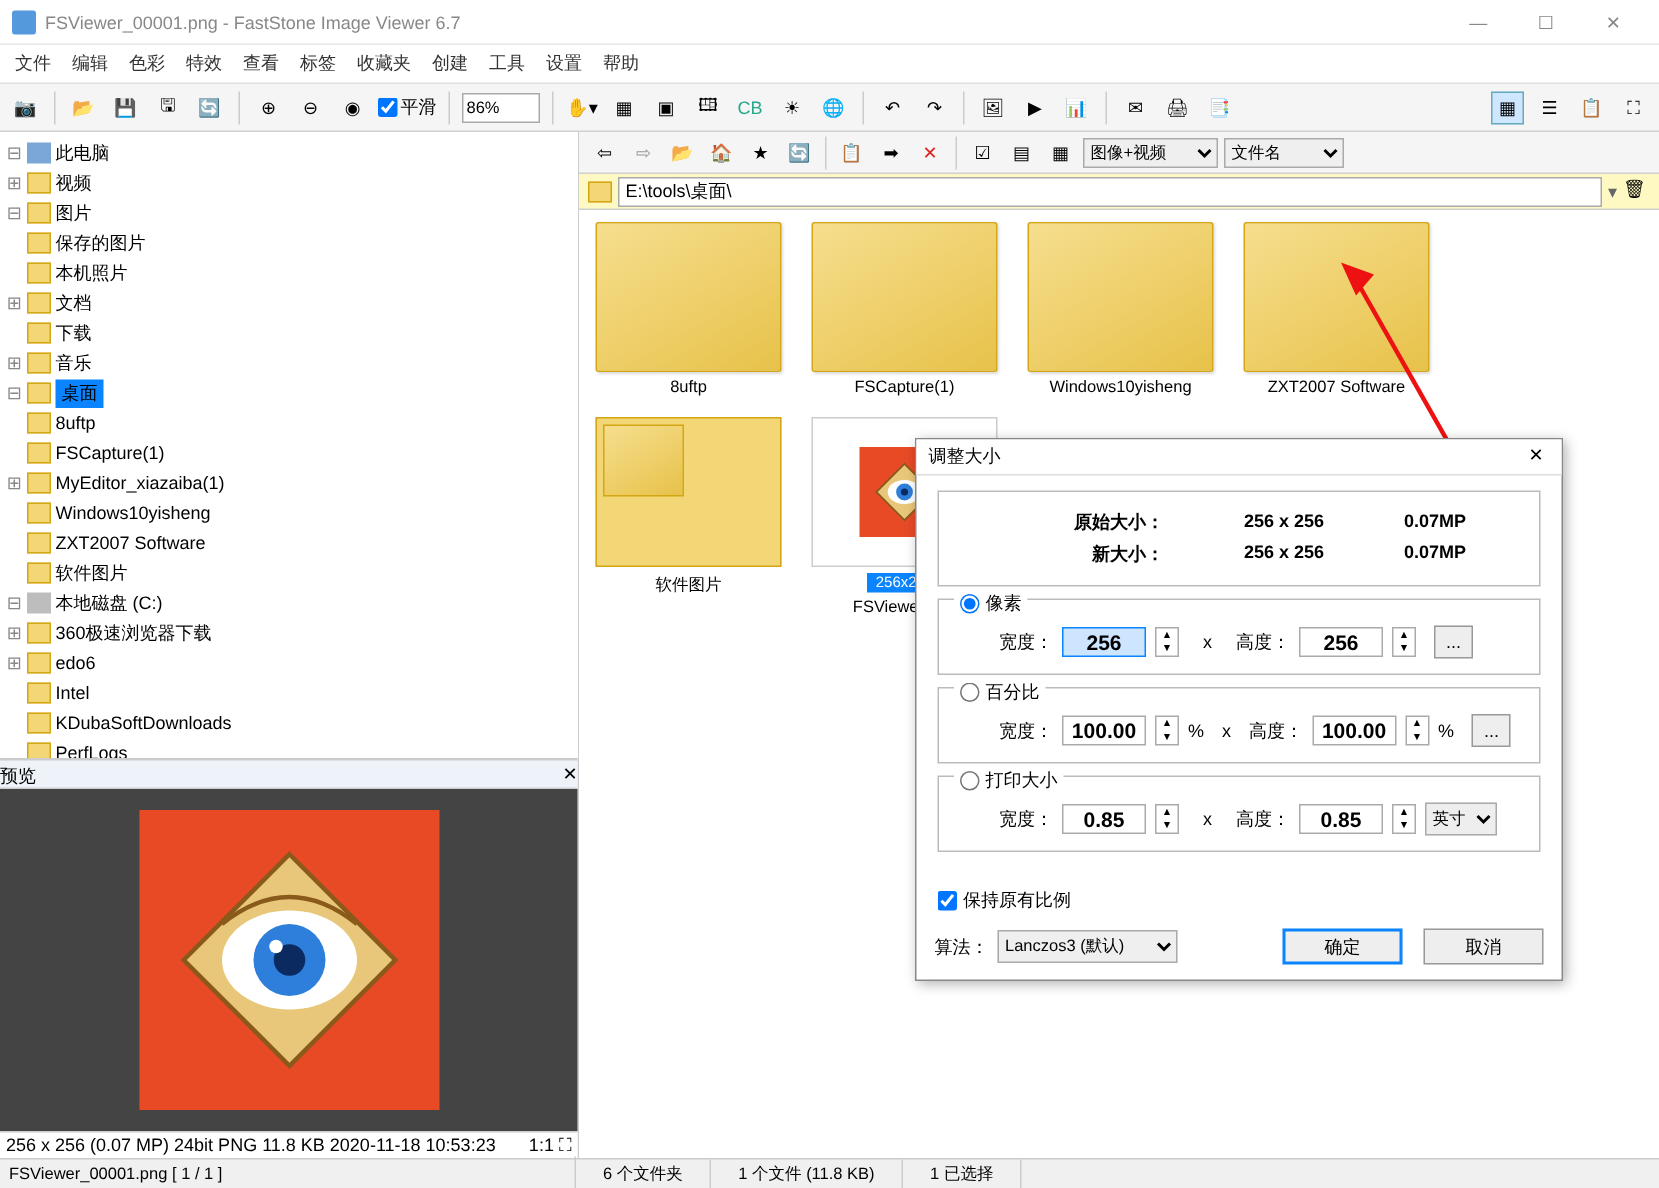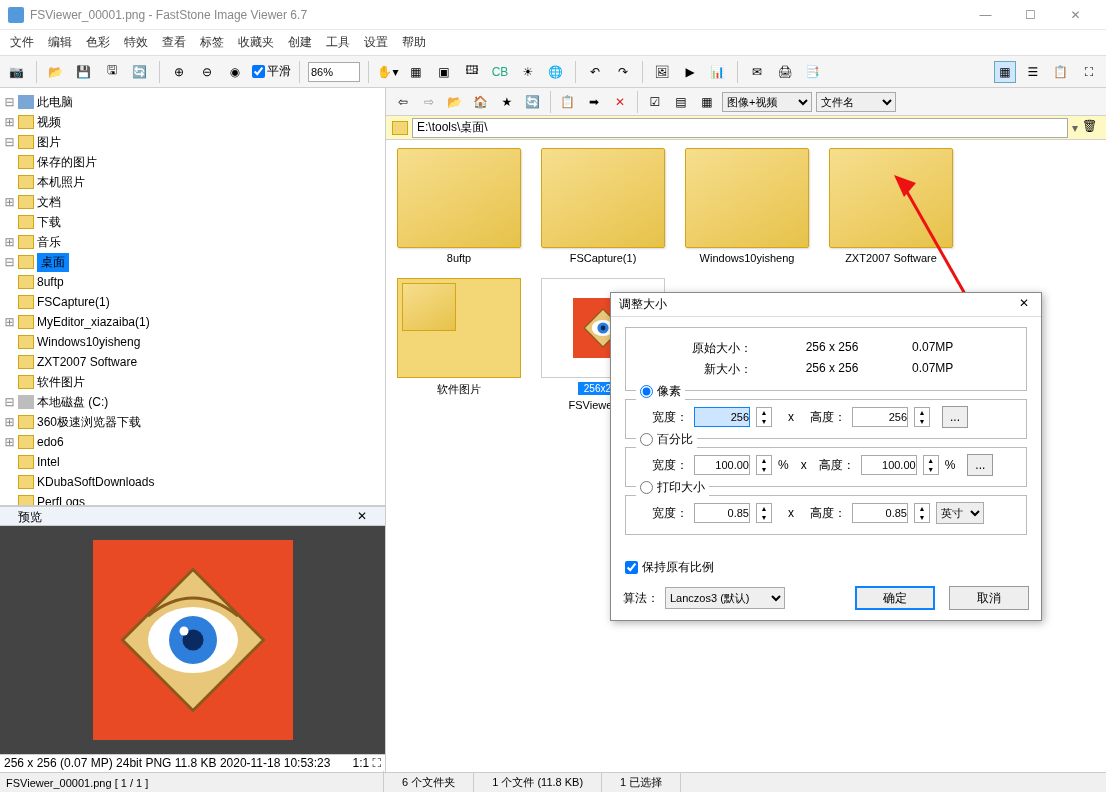--- a/index.html
+++ b/index.html
@@ -34,21 +34,21 @@
 .tree li { list-style: none; display: flex; align-items: center; height: 20px; padding-left: 4px; }
 .tree .tw { display:inline-block; width:11px; text-align:center; color:#888; }
 .tree .ic { width:16px; height:14px; margin:0 3px; display:inline-block; }
 .tree .folder { background:#f3d675; border:1px solid #d4a514; }
 .tree .pc { background:#7aa7d6; }
 .tree .dr { background:#bdbdbd; }
 .tree .sel { background:#0a84ff; color:#000000; padding:1px 4px; }
 .ind1{padding-left:18px}.ind2{padding-left:36px}
 
 
-.previewhdr { height:20px; background:#eef3f9; border-top:1px solid #ccc; border-bottom:1px solid #ccc; padding:2px 18px; display:flex; justify-content:space-between; }
+.previewhdr { height:20px; background:#eef3f9; border-top:1px solid #ccc; border-bottom:1px solid #ccc; padding:2px 0; display:flex; justify-content:space-between; }
 .preview { height:228px; background:#444; display:flex; align-items:center; justify-content:center; position:relative; }
 .preview .pimg { width:200px; height:200px; background:#e84a26; display:flex; align-items:center; justify-content:center; }
 .eyelogo { width:150px; height:150px; position:relative; }
 .previewinfo { height:18px; background:#fff; padding:1px 4px; font-size:11px; display:flex; justify-content:space-between; border-top:1px solid #ccc; }
 
 
 .navbar { height:28px; background:#f5f5f5; display:flex; align-items:center; padding:0 6px; gap:4px; border-bottom:1px solid #d0d0d0; }
 .navbar select { height:20px; border:1px solid #aaa; font-size:11px; }
 
 
@@ -70,29 +70,29 @@
 
 .statusbar { height:20px; background:#f0f0f0; border-top:1px solid #ccc; display:flex; align-items:center; }
 .statusbar .cell { padding:0 18px; border-right:1px solid #ccc; height:100%; display:flex; align-items:center; font-size:11px; }
 .statusbar .firstcell { width:384px; padding:12px 6px; }
 
 
 .dialog { position:absolute; left:610px; top:292px; width:432px; background:#fff; border:1px solid #888; box-shadow:2px 2px 8px rgba(0,0,0,.3); z-index:100; }
 .dlgtitle { height:24px; background:#fff; display:flex; align-items:center; justify-content:space-between; padding:0 8px; border-bottom:1px solid #ddd; }
 .dlgtitle .x { width:18px; height:18px; text-align:center; }
 .dlgbody { padding:10px 14px 12px; }
-.inforow { display:flex; justify-content:flex-start; gap:40px; margin:4px 0; padding-left:40px; }
+.inforow { display:flex; justify-content:center; gap:40px; margin:4px 0; padding-left:40px;font-weight:bold; }
 .inforow span:nth-child(1){width:80px; text-align:right;}
 .inforow span:nth-child(2){width:80px; text-align:center;}
 .inforow span:nth-child(3){width:60px; text-align:left;}
-.group { border:1px solid #bbb; margin:8px 0; padding:1px 10px 10px; }
+.group { border:1px solid #bbb; margin:8px 0; padding:12px 10px 10px; }
 .group .ghdr { display:flex; align-items:center; gap:4px; margin-bottom:6px; margin-top:-18px; background:#fff; width:fit-content; padding:0 4px; }
-.row { display:flex; align-items:center; gap:6px; justify-content:flex-start; margin-left:16px; }
+.row { display:flex; align-items:center; gap:6px; justify-content:flex-start; margin-left:30px; }
 .row label { width:36px; text-align:right; }
-.nin { width:56px; height:20px; border:1px solid #aaa; text-align:right; font-size:11px; }
+.nin { width:56px; height:20px; border:1px solid #aaa; text-align:center; font-size:14px;font-weight:bold; }
 .nin.sel { border:1px solid #0a84ff; background:#cde5ff; }
 .spn { width:16px; height:20px; border:1px solid #aaa; display:flex; flex-direction:column; }
 .spn div{height:50%; font-size:7px; text-align:center; line-height:9px;}
 .ellips { width:26px; height:22px; border:1px solid #999; background:#eee; margin-left:6px; }
 .unitsel { width:48px; height:22px; border:1px solid #aaa; background:#eee; font-size:11px; }
 .dlgft { display:flex; align-items:center; justify-content:flex-start; gap:14px; padding:6px 12px 10px; }
 .dlgft .algo { display:flex; align-items:center; gap:6px; }
 .dlgft select { width:120px; height:22px; border:1px solid #aaa; font-size:11px; }
 .dlgft .btn { width:80px; height:24px; border:1px solid #999; background:#eee; }
 .dlgft .btn.primary { border:2px solid #0a84ff; }

